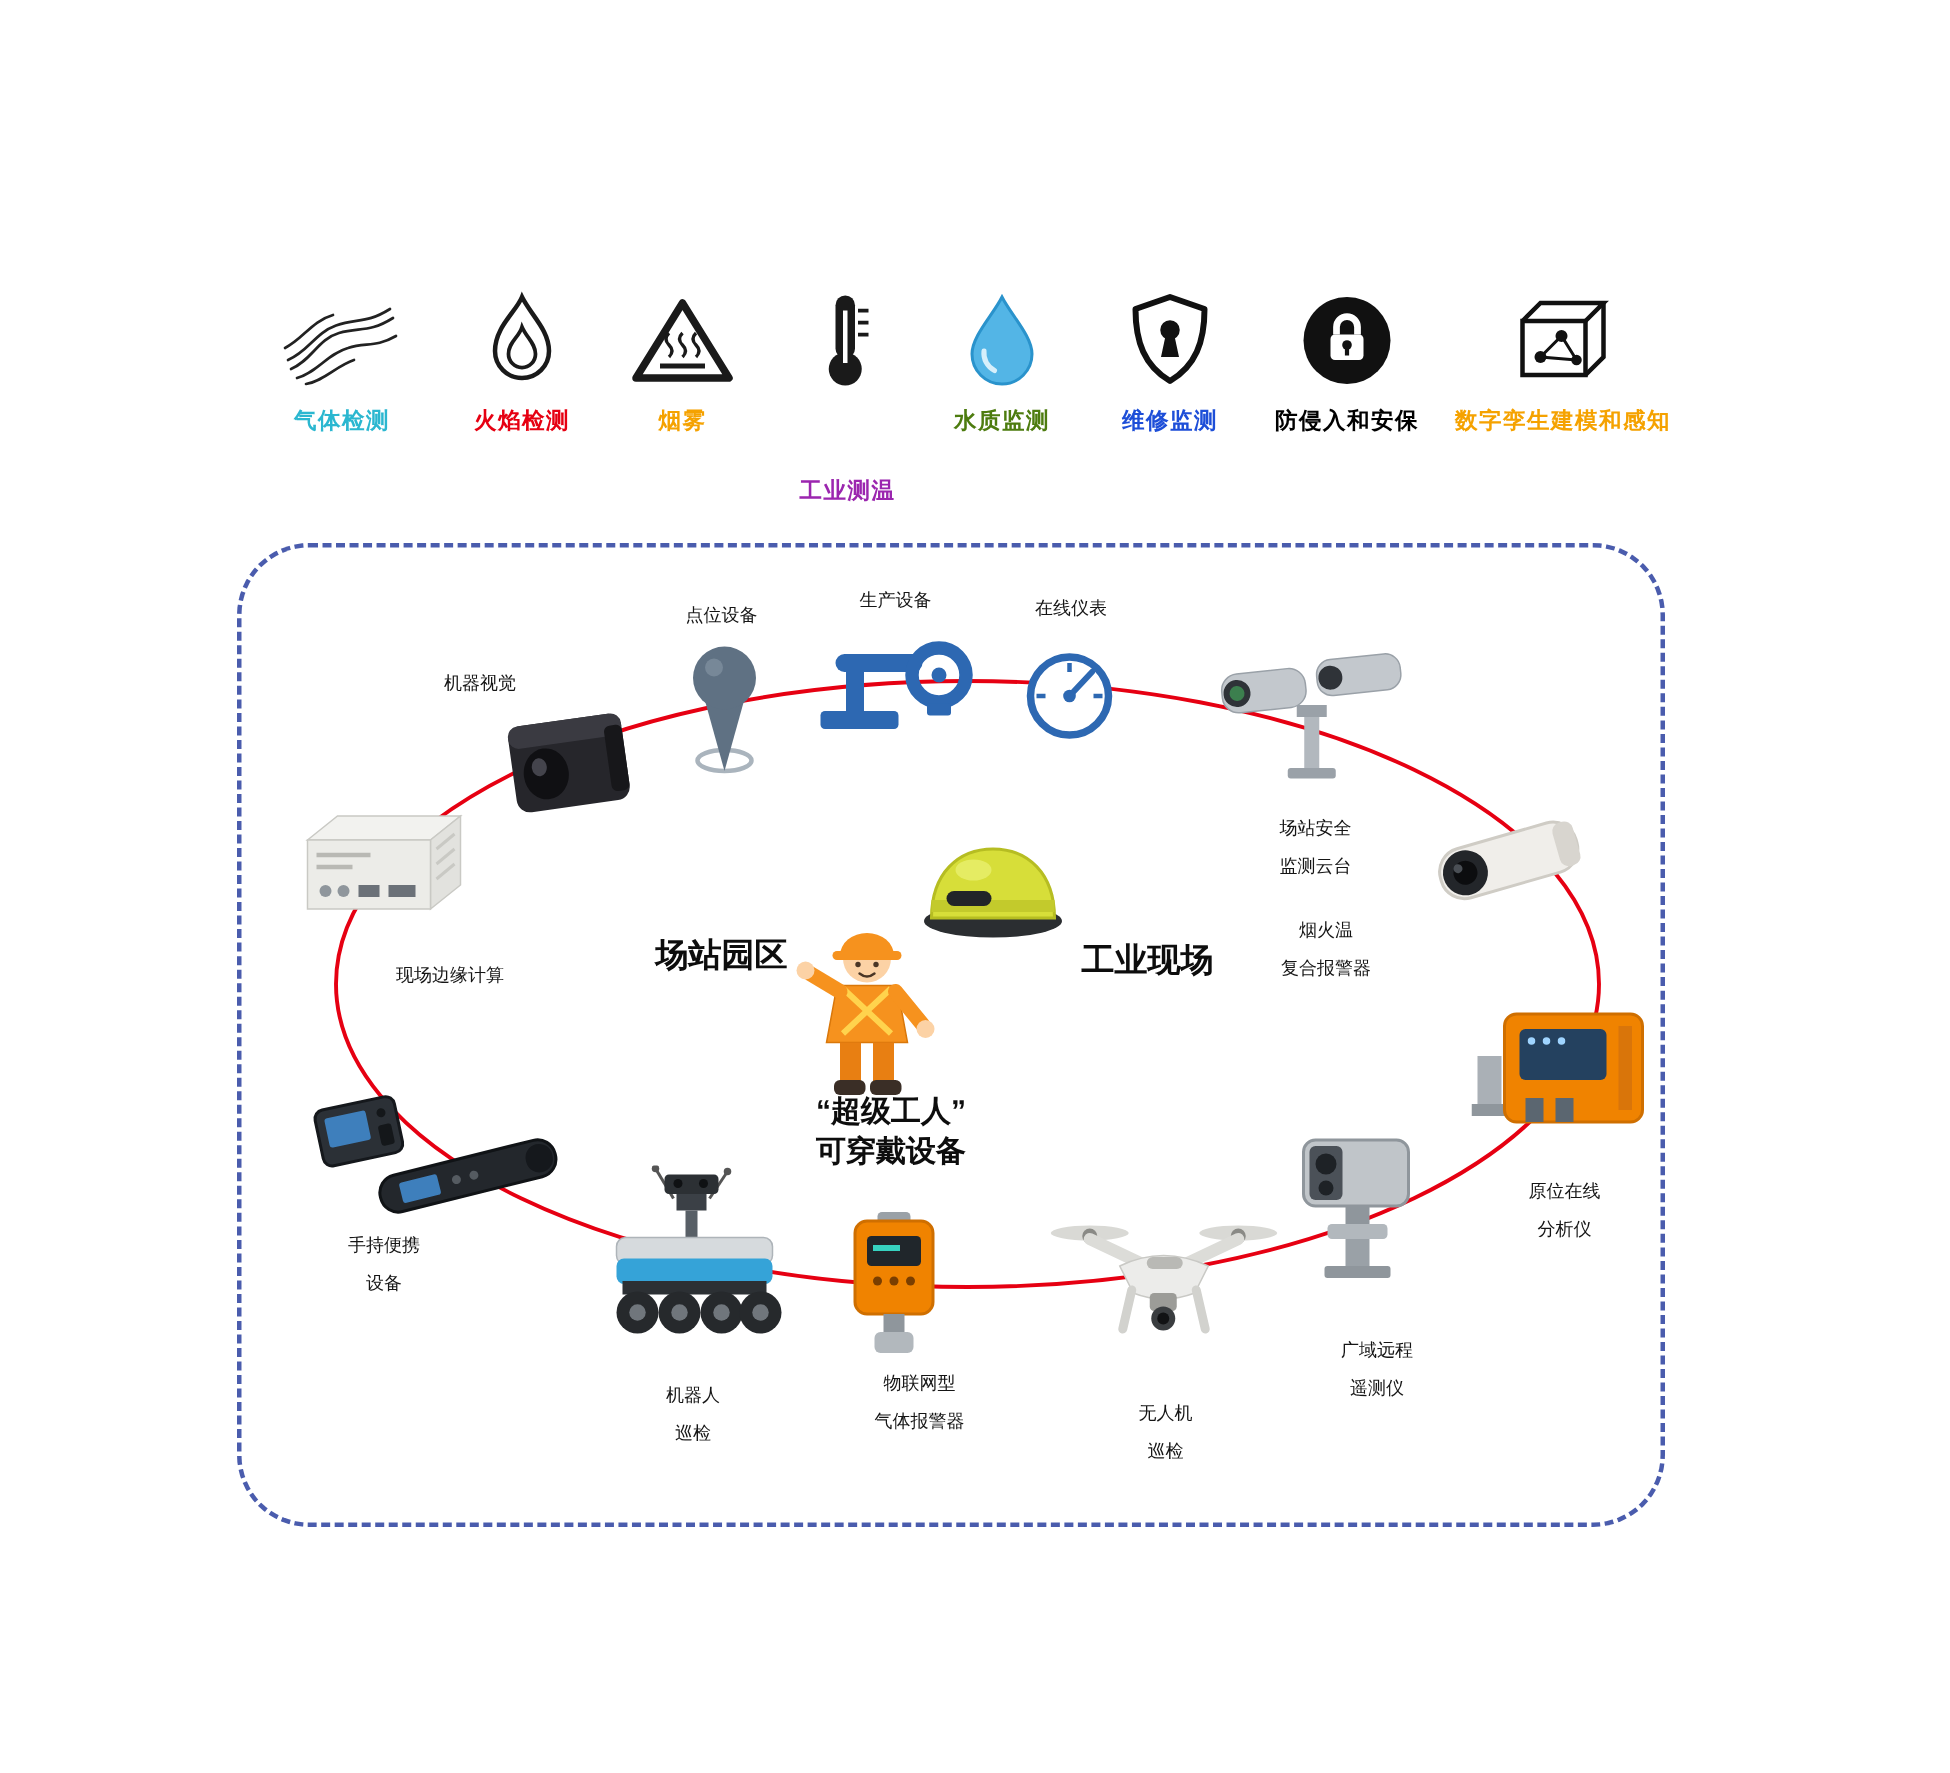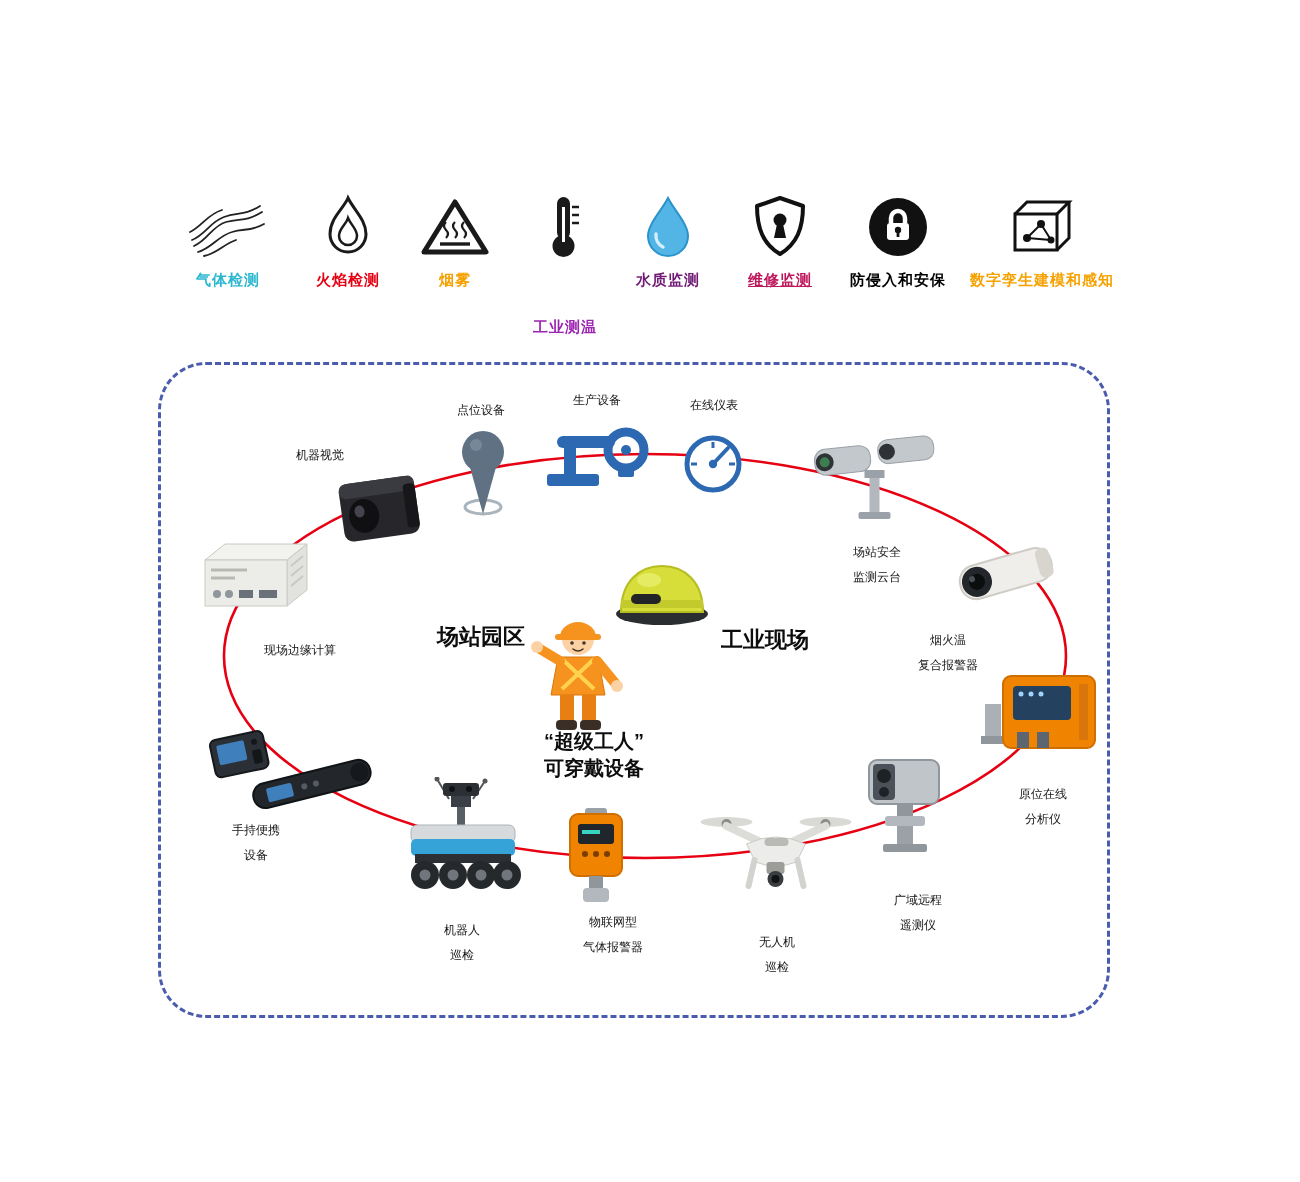--- a/index.html
+++ b/index.html
@@ -83,32 +83,32 @@
     <span class="legend-label" style="color: rgb(155, 38, 175);">工业测温</span>
   </div>
 
   <div class="legend-item" style="left:593px;width:150px;">
     <span class="legend-icon">
       <svg width="56" height="66" viewBox="0 0 56 66">
         <path d="M28,4 C22,16 8,30 8,42 a20,20 0 0 0 40,0 C48,30 34,16 28,4 Z" fill="#53b5e6" stroke="#2a93cc" stroke-width="2"></path>
         <path d="M16,40 a13,13 0 0 0 7,13" stroke="#d6effb" stroke-width="3.4" fill="none" stroke-linecap="round"></path>
       </svg>
     </span>
-    <span class="legend-label" style="color: #701a75;">水质监测</span>
+    <span class="legend-label" style="color: #4d7c0f;">水质监测</span>
   </div>
 
   <div class="legend-item" style="left:705px;width:150px;">
     <span class="legend-icon">
       <svg width="58" height="66" viewBox="0 0 58 66">
         <path d="M29,4 L52,12 C52,34 46,50 29,60 C12,50 6,34 6,12 Z" fill="none" stroke="#111" stroke-width="4" stroke-linejoin="round"></path>
         <circle cx="29" cy="26" r="6.5" fill="#111"></circle>
         <path d="M26,30 L32,30 L35,44 L23,44 Z" fill="#111"></path>
       </svg>
     </span>
-    <span class="legend-label" style="color: #be185d; text-decoration: underline;">维修监测</span>
+    <span class="legend-label" style="color: #1d4ed8;">维修监测</span>
   </div>
 
   <div class="legend-item" style="left:823px;width:150px;">
     <span class="legend-icon">
       <svg width="64" height="64" viewBox="0 0 64 64">
         <circle cx="32" cy="32" r="29" fill="#111"></circle>
         <path d="M25,28 v-5 a7,7 0 0 1 14,0 v5" fill="none" stroke="#fff" stroke-width="4.5"></path>
         <rect x="21" y="28" width="22" height="17" rx="3" fill="#fff"></rect>
         <circle cx="32" cy="35" r="3.2" fill="#111"></circle>
         <rect x="30.6" y="36" width="2.8" height="6" fill="#111"></rect>
@@ -218,21 +218,21 @@
     <svg width="118" height="92" viewBox="0 0 118 92">
       <g transform="rotate(-16 59 46)">
         <rect x="10" y="28" width="94" height="34" rx="16" fill="#f0eeea" stroke="#cfccc5" stroke-width="2"></rect>
         <rect x="90" y="30" width="14" height="30" rx="6" fill="#d8d5cf"></rect>
         <circle cx="27" cy="45" r="15" fill="#23262a"></circle>
         <circle cx="27" cy="45" r="8" fill="#0c0d0f"></circle>
         <circle cx="23" cy="41" r="3" fill="#4a4f55"></circle>
       </g>
     </svg>
   </div>
-  <div class="lbl" style="left:948px;top:608px;margin-top:20px;">
+  <div class="lbl" style="left:884px;top:608px;">
     <span>烟火温</span>
     <span>复合报警器</span>
   </div>
 
   <div class="dev" style="left:1040px;top:672px;">
     <svg width="118" height="88" viewBox="0 0 118 88">
       <rect x="4" y="32" width="16" height="36" fill="#aab0b6"></rect>
       <rect x="0" y="64" width="24" height="8" fill="#8f969c"></rect>
       <rect x="22" y="4" width="92" height="72" rx="8" fill="#f08300" stroke="#cf6f00" stroke-width="2"></rect>
       <rect x="98" y="12" width="9" height="56" fill="#d9750a"></rect>

